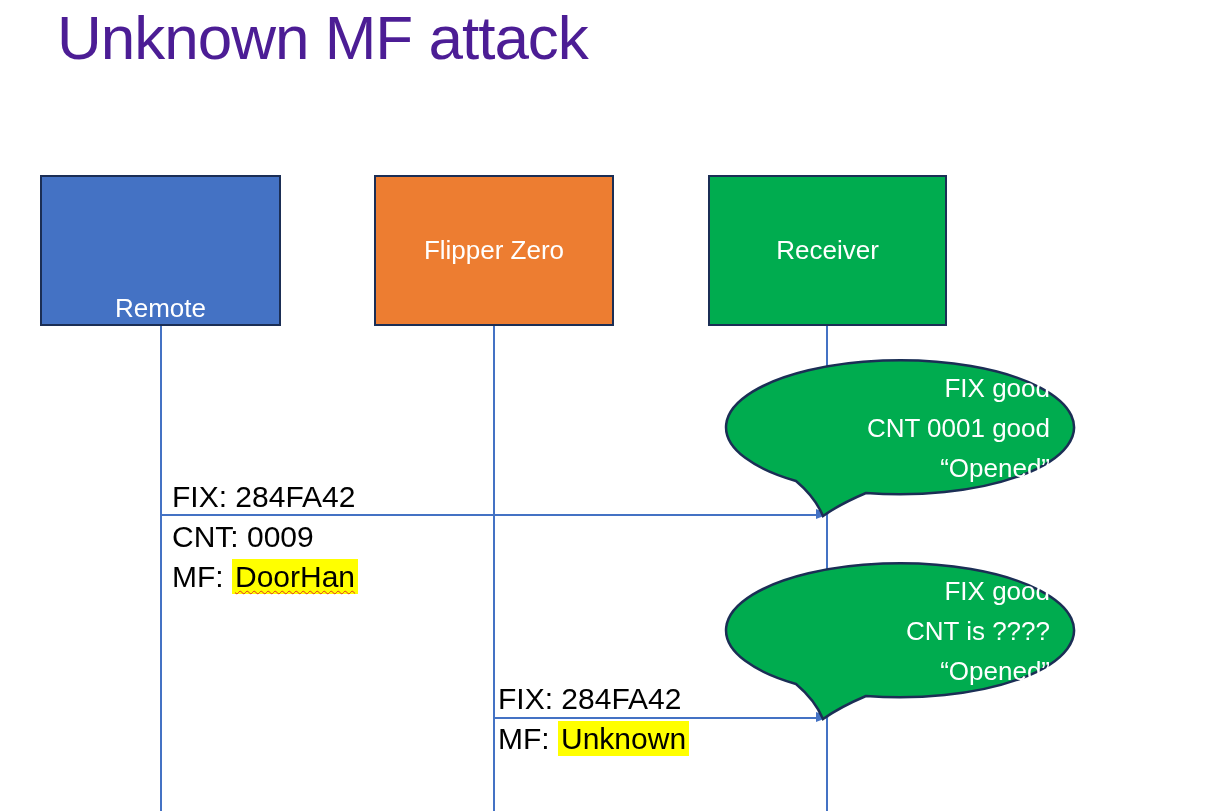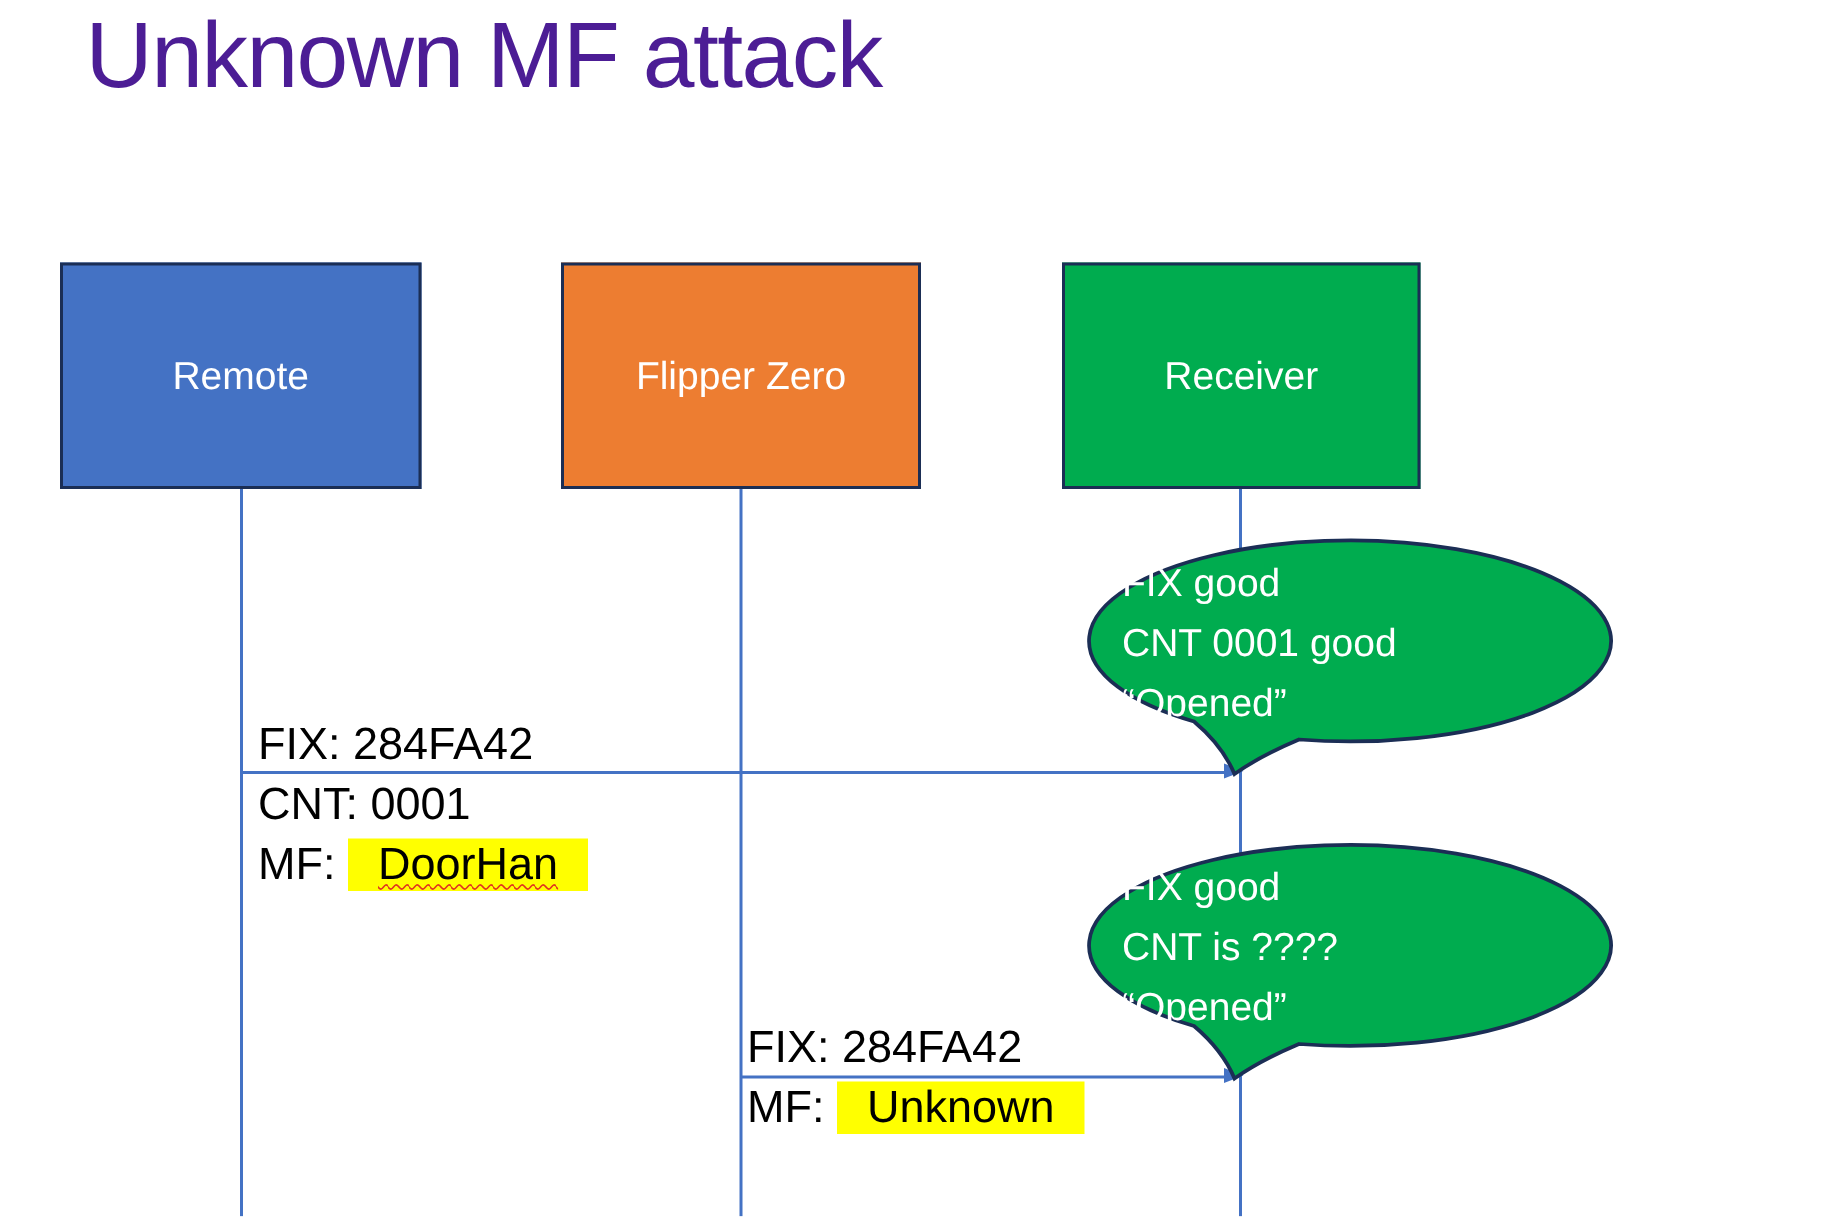--- a/index.html
+++ b/index.html
@@ -3,47 +3,47 @@
 <meta charset="utf-8">
 <style>
   html,body{margin:0;padding:0;background:#ffffff;}
   .stage{position:relative;width:1216px;height:811px;background:#ffffff;overflow:hidden;
          font-family:"Liberation Sans",sans-serif;}
   .title{position:absolute;left:57px;top:2px;font-size:62px;font-weight:300;color:#4c1d95;
          letter-spacing:-1px;white-space:nowrap;}
   .actor{position:absolute;top:175px;height:151px;box-sizing:border-box;
          border:2.5px solid #1b2e55;display:flex;align-items:center;justify-content:center;
          color:#ffffff;font-size:26px;}
-  .actor-remote{left:40px;width:241px;background:#4472C4;}
+  .actor-remote{left:40px;width:241px;background:#4472C4;align-items:flex-end;}
   .actor-flipper{left:374px;width:240px;background:#ED7D31;}
   .actor-receiver{left:708px;width:239px;background:#00AC4F;}
   .lifeline{position:absolute;top:326px;height:485px;width:1.5px;background:#4472C4;z-index:1;}
   .ll-remote{left:160px;}
   .ll-flipper{left:493px;}
   .ll-receiver{left:826px;}
   .msg-line{position:absolute;height:1.5px;background:#4472C4;z-index:2;}
   .msg1-line{left:161px;top:514px;width:655px;}
   .msg2-line{left:494px;top:717px;width:322px;}
   .arrow-head{position:absolute;width:0;height:0;z-index:2;
               border-top:5.5px solid transparent;border-bottom:5.5px solid transparent;
               border-left:13px solid #4472C4;}
   .ah1{left:816px;top:509px;}
   .ah2{left:816px;top:712px;}
   .msg-label{position:absolute;font-size:30px;line-height:40px;color:#000000;
              white-space:nowrap;z-index:3;}
   .msg1-label{left:172px;top:477px;}
   .msg2-label{left:498px;top:679px;}
-  .hl{background:#ffff00;padding:1px 20px;}
+  .hl{background:#ffff00;padding:1px 3px;}
   .sq{text-decoration-line:underline;text-decoration-style:wavy;
       text-decoration-color:#e0321f;text-decoration-thickness:1px;text-underline-offset:3px;}
   .callout{position:absolute;width:362px;height:174px;z-index:4;}
   .callout svg{position:absolute;left:0;top:0;}
   .callout-1{left:718px;top:350px;}
   .callout-2{left:718px;top:553px;}
-  .callout-text{position:absolute;left:30px;top:18px;width:302px;text-align:left;
+  .callout-text{position:absolute;left:30px;top:18px;width:302px;text-align:right;
                 font-size:26px;line-height:40px;color:#ffffff;}
 </style>
 </head>
 <body>
 
 <div class="stage">
 
   <div class="title">Unknown MF attack</div>
 
   <div class="actor actor-remote">
@@ -57,21 +57,21 @@
   </div>
 
   <div class="lifeline ll-remote"></div>
   <div class="lifeline ll-flipper"></div>
   <div class="lifeline ll-receiver"></div>
 
   <div class="msg-line msg1-line"></div>
   <div class="arrow-head ah1"></div>
   <div class="msg-label msg1-label">
     <div>FIX: 284FA42</div>
-    <div>CNT: 0001</div>
+    <div>CNT: 0009</div>
     <div><span>MF: </span><span class="hl sq">DoorHan</span></div>
   </div>
 
   <div class="msg-line msg2-line"></div>
   <div class="arrow-head ah2"></div>
   <div class="msg-label msg2-label">
     <div>FIX: 284FA42</div>
     <div><span>MF: </span><span class="hl">Unknown</span></div>
   </div>
 

